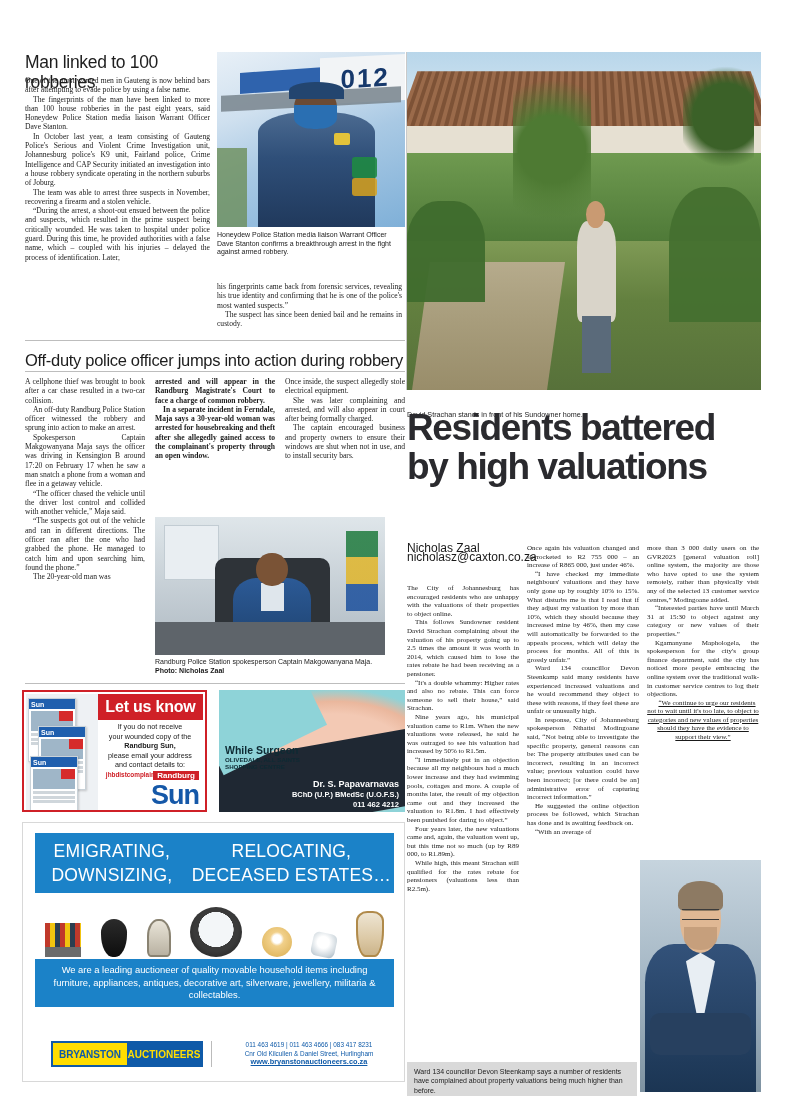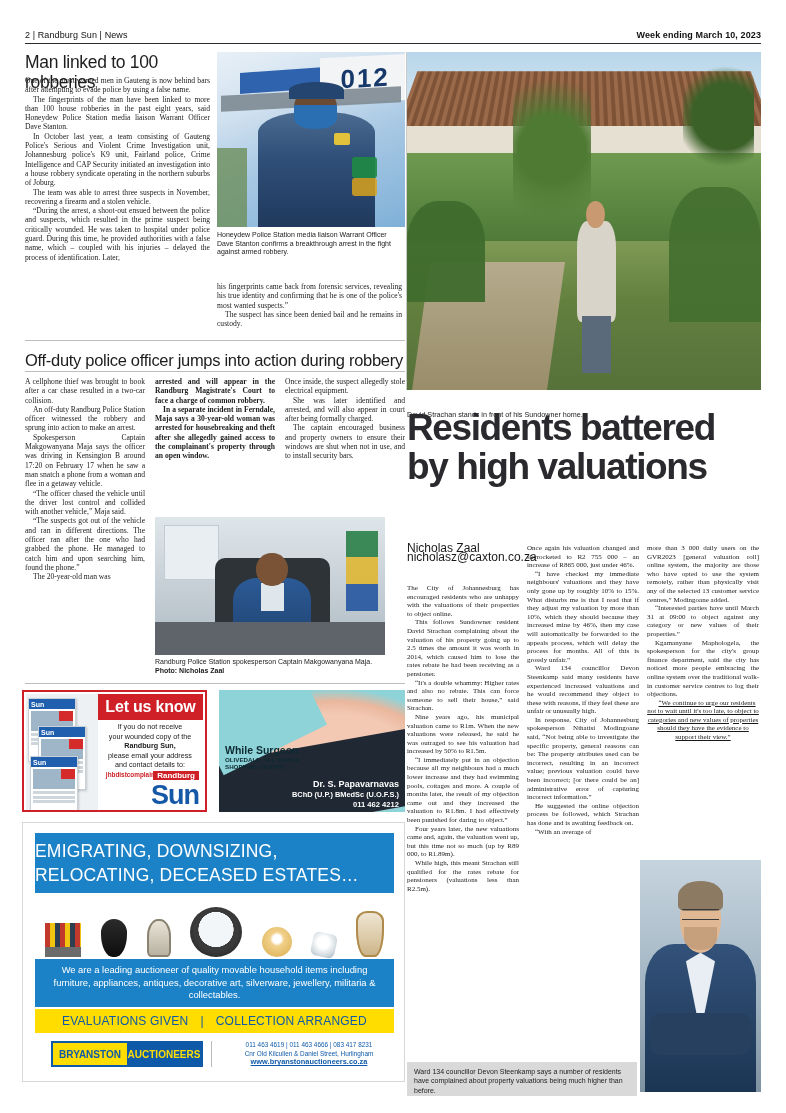--- a/index.html
+++ b/index.html
@@ -288,22 +288,22 @@
 
   
   #ad-bryanston {
     position:absolute; left:22px; top:822px; width:383px; height:260px;
     background:#ffffff; border:1px solid #d8d8d8;
   }
   #ad-bryanston .bluehdr {
     position:absolute; left:12px; top:10px; width:359px; height:60px;
     background:#1b82c8; color:#fff;
     font-family:"Liberation Sans",sans-serif; font-weight:400; font-size:17.5px;
-    line-height:24px; display:flex; flex-direction:column;
-    align-items:flex-start; justify-content:center; text-align:center;
+    line-height:24px; display:flex; flex-direction:row;
+    align-items:center; justify-content:center; text-align:center;
     letter-spacing:.2px;
   }
   #ad-bryanston .items {
     position:absolute; left:12px; top:72px; width:359px; height:62px;
     display:flex; align-items:flex-end; justify-content:space-around;
   }
   #ad-bryanston .itm { position:relative; }
   .i-medals { width:36px; height:34px;
     background:repeating-linear-gradient(90deg,#c0392b 0 5px,#f1c40f 5px 10px,#2c3e50 10px 15px);
     border-bottom:10px solid #6b6b6b; }
@@ -418,24 +418,20 @@
 
   
   .vrule { position:absolute; width:1px; background:#bdbdbd; }
   .hrule { position:absolute; height:1px; background:#bdbdbd; }
 </style>
 </head>
 <body>
 
 <div class="page">
 
-  <div class="masthead">
-    <div class="left">2 | Randburg Sun | News</div>
-    <div class="right">Week ending March 10, 2023</div>
-  </div>
 
   <div class="headline1">Man linked to 100 robberies</div>
 
   <div class="photo" id="photo-officer">
     <div class="sky"></div>
     <div class="bluebar"></div>
     <div class="plate">012</div>
     <div class="greybar"></div>
     <div class="greenleft"></div>
     <div class="body"></div>
@@ -477,21 +473,21 @@
     <p>“The officer chased the vehicle until the driver lost control and collided with another vehicle,” Maja said.</p>
     <p>“The suspects got out of the vehicle and ran in different directions. The officer ran after the one who had grabbed the phone. He managed to catch him and upon searching him, found the phone.”</p>
     <p>The 20-year-old man was</p>
   </div>
   <div class="col" style="left:155px; top:377px; width:120px;font-weight:bold;">
     <p class="first">arrested and will appear in the Randburg Magistrate's Court to face a charge of common robbery.</p>
     <p>In a separate incident in Ferndale, Maja says a 30-year-old woman was arrested for housebreaking and theft after she allegedly gained access to the complainant's property through an open window.</p>
   </div>
   <div class="col" style="left:285px; top:377px; width:120px;">
     <p class="first">Once inside, the suspect allegedly stole electrical equipment.</p>
-    <p>She was later identified and arrested, and will also appear in court after being formally charged.</p>
+    <p>She was later complaining and arrested, and will also appear in court after being formally charged.</p>
     <p>The captain encouraged business and property owners to ensure their windows are shut when not in use, and to install security bars.</p>
   </div>
 
   <div class="photo" id="photo-maja">
     <div class="wallbg"></div>
     <div class="poster"></div>
     <div class="flag"></div>
     <div class="chair"></div>
     <div class="torso"></div>
     <div class="shirt"></div>
@@ -571,25 +567,20 @@
     <div class="items">
       <div class="itm i-medals"></div>
       <div class="itm i-vase-d"></div>
       <div class="itm i-clock"></div>
       <div class="itm i-watch"></div>
       <div class="itm i-ring"></div>
       <div class="itm i-diamond"></div>
       <div class="itm i-vase-p"></div>
     </div>
     <div class="bluetext">We are a leading auctioneer of quality movable household items including furniture, appliances, antiques, decorative art, silverware, jewellery, militaria &amp; collectables.</div>
-    <div class="yellowbar">
-      <span>EVALUATIONS GIVEN</span>
-      <span>|</span>
-      <span>COLLECTION ARRANGED</span>
-    </div>
     <div class="logo">
       <div class="l1">BRYANSTON</div>
       <div class="l2">AUCTIONEERS</div>
     </div>
     <div class="divider"></div>
     <div class="contact">
       <div>011 463 4619 | 011 463 4666 | 083 417 8231</div>
       <div>Cnr Old Kilcullen &amp; Daniel Street, Hurlingham</div>
       <div class="w">www.bryanstonauctioneers.co.za</div>
     </div>
@@ -636,21 +627,21 @@
     <p class="first">Once again his valuation changed and skyrocketed to R2 755 000 – an increase of R865 000, just under 46%.</p>
     <p>“I have checked my immediate neighbours' valuations and they have only gone up by roughly 10% to 15%. What disturbs me is that I read that if they adjust my valuation by more than 10%, which they should because they increased mine by 46%, then my case will automatically be forwarded to the appeals process, which will delay the process for months. All of this is grossly unfair.”</p>
     <p>Ward 134 councillor Devon Steenkamp said many residents have experienced increased valuations and he would recommend they object to these with reasons, if they feel these are unfair or unusually high.</p>
     <p>In response, City of Johannesburg spokesperson Nthatisi Modingoane said, “Not being able to investigate the specific property, general reasons can be: The property attributes used can be incorrect, resulting in an incorrect value; previous valuation could have been incorrect; [or there could be an] administrative error of capturing incorrect information.”</p>
     <p>He suggested the online objection process be followed, which Strachan has done and is awaiting feedback on.</p>
     <p>“With an average of</p>
   </div>
 
   <div class="col tiny" style="left:647px; top:544px; width:112px; text-align:center;">
     <p class="first" style="text-align:justify;">more than 3 000 daily users on the GVR2023 [general valuation roll] online system, the majority are those who have opted to use the system remotely, rather than physically visit any of the selected 13 customer service centres,” Modingoane added.</p>
-    <p style="text-align:justify;">“Interested parties have until March 31 at 09:00 to object against any category or new values of their properties.”</p>
+    <p style="text-align:justify;">“Interested parties have until March 31 at 15:30 to object against any category or new values of their properties.”</p>
     <p style="text-align:justify;">Kgamanyane Maphologela, the spokesperson for the city's group finance department, said the city has noticed more people embracing the online system over the traditional walk-in customer service centres to log their objections.</p>
     <p style="text-align:center;text-decoration:underline;">“We continue to urge our residents not to wait until it's too late, to object to categories and new values of properties should they have the evidence to support their view.”</p>
   </div>
 
   <div id="photo-man">
     <div class="bg"></div>
     <div class="suit"></div>
     <div class="shirt"></div>
     <div class="head"></div>
     <div class="hair"></div>

